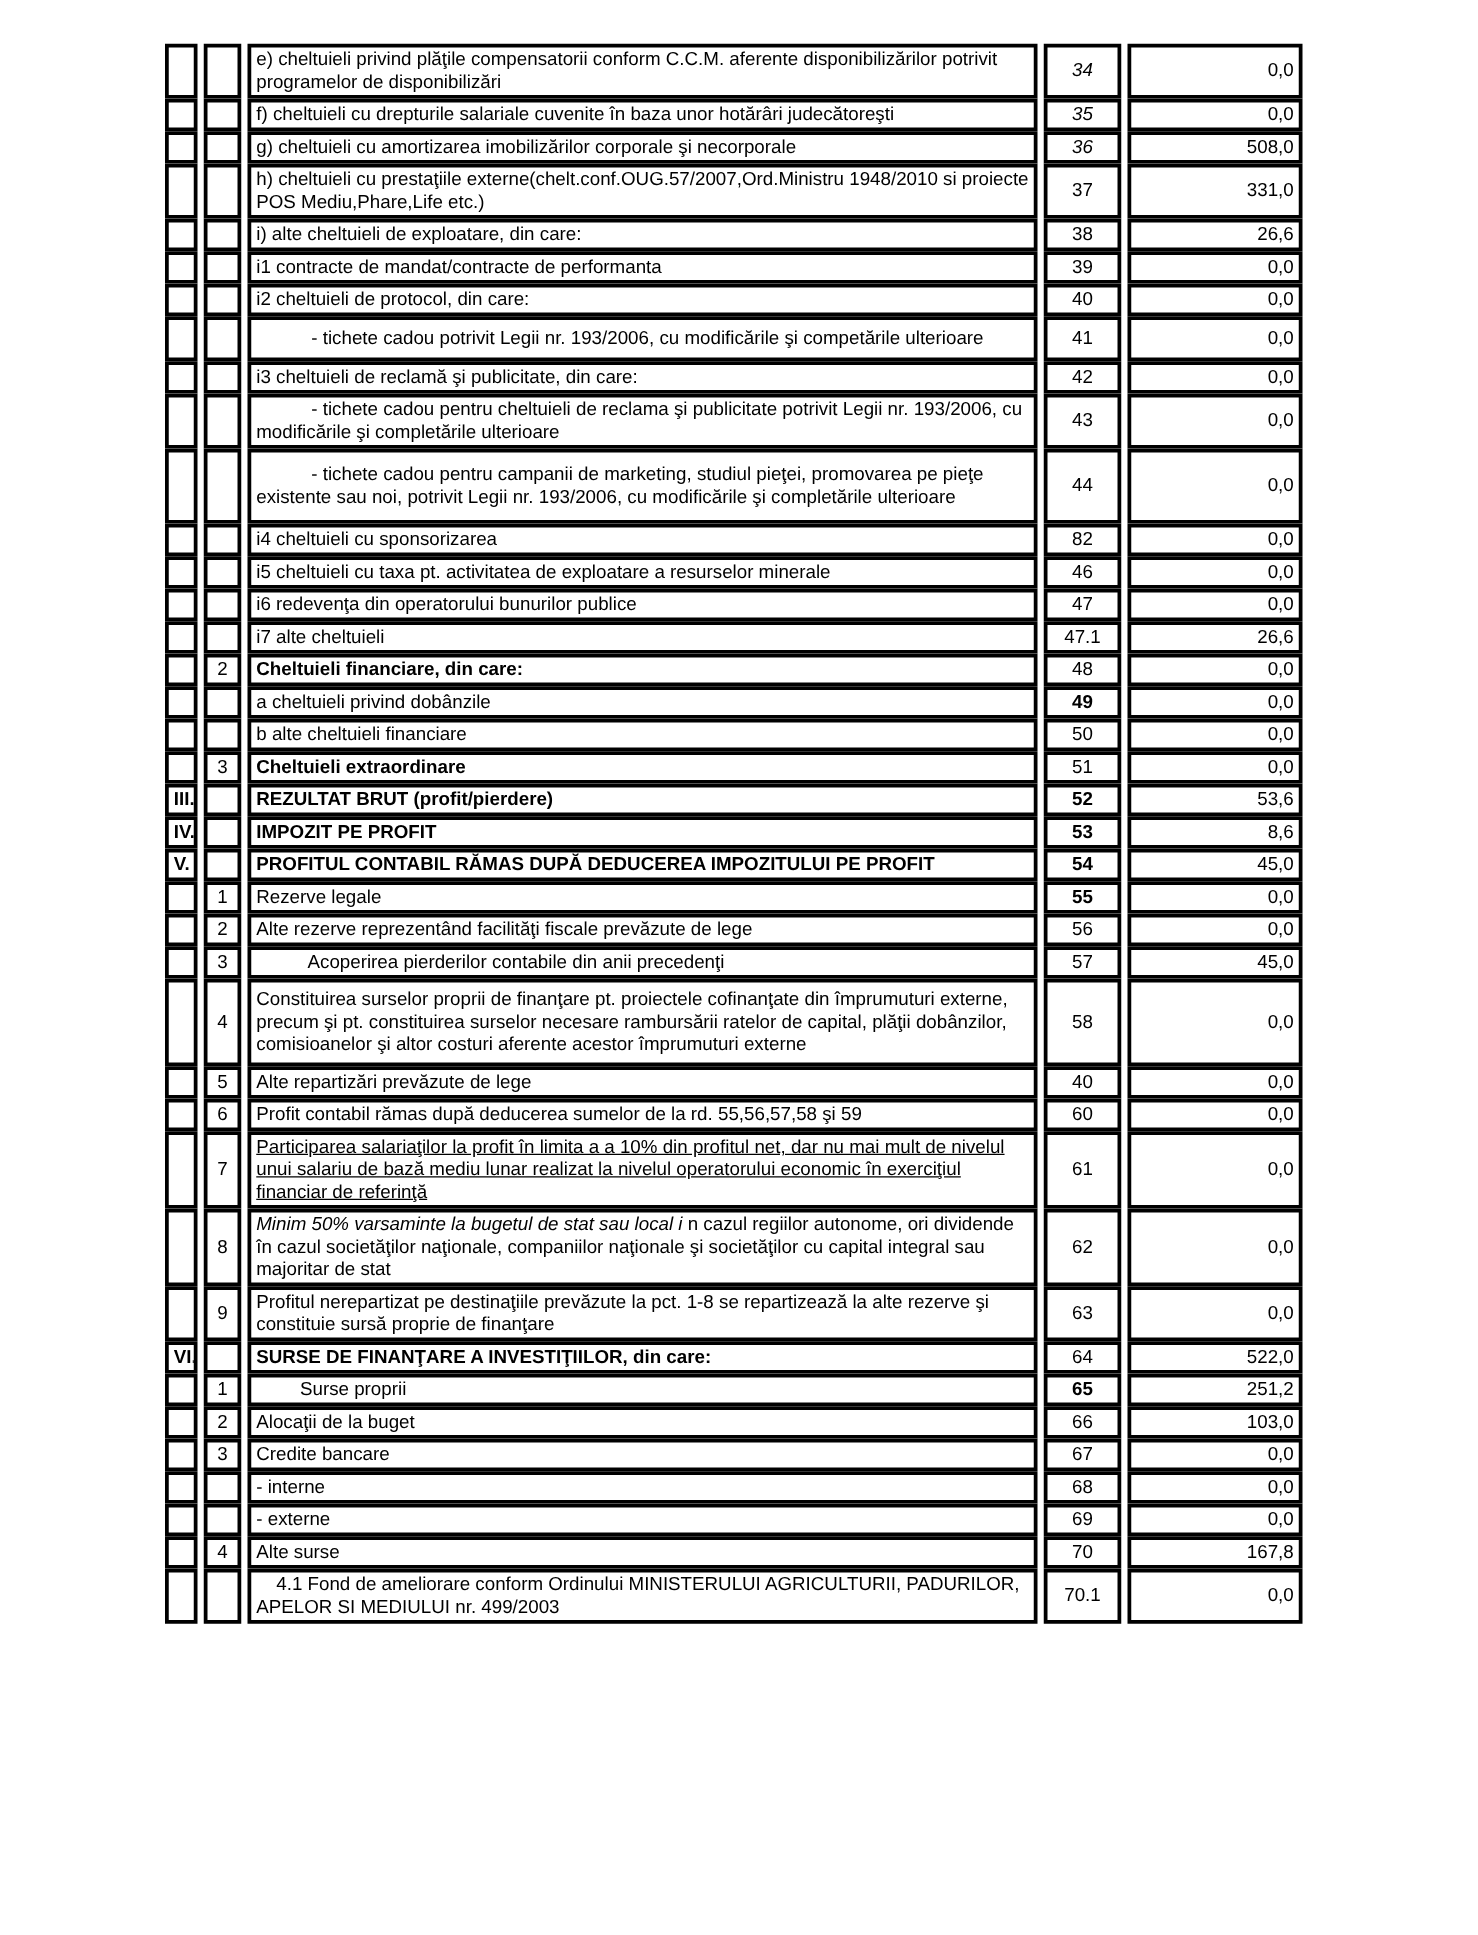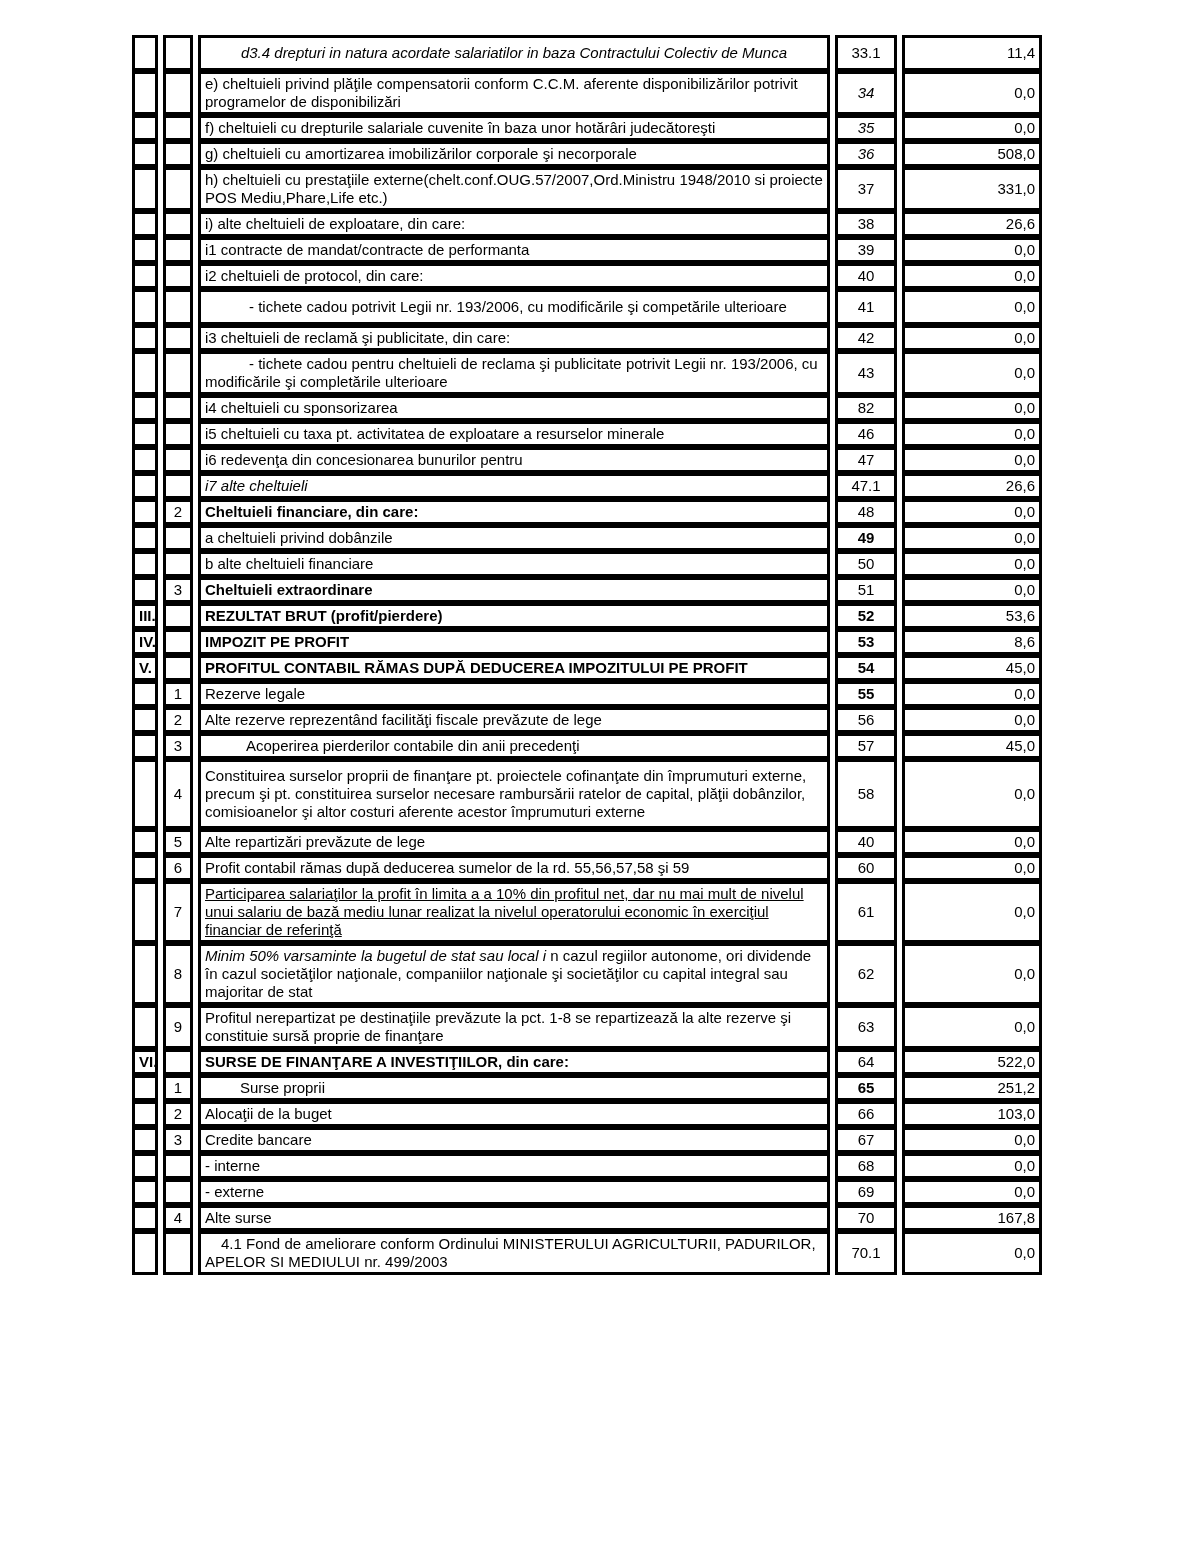--- a/index.html
+++ b/index.html
@@ -58,27 +58,20 @@
       <col class="c-roman">
       <col class="c-idx">
       <col class="c-desc">
       <col class="c-num">
       <col class="c-val">
     </colgroup>
     <tbody>
         <tr>
           <td class="roman"></td>
           <td class="idx"></td>
-          <td class="desc it ctr vtop" style="height: 36px;">d3.4 drepturi in natura acordate salariatilor in baza Contractului Colectiv de Munca</td>
-          <td class="num">33.1</td>
-          <td class="val">11,4</td>
-        </tr>
-        <tr>
-          <td class="roman"></td>
-          <td class="idx"></td>
           <td class="desc" style="height: 34px;">e) cheltuieli privind plăţile compensatorii conform C.C.M. aferente disponibilizărilor potrivit programelor de disponibilizări</td>
           <td class="num it">34</td>
           <td class="val">0,0</td>
         </tr>
         <tr>
           <td class="roman"></td>
           <td class="idx"></td>
           <td class="desc" style="height: 15px;">f) cheltuieli cu drepturile salariale cuvenite în baza unor hotărâri judecătoreşti</td>
           <td class="num it">35</td>
           <td class="val">0,0</td>
@@ -135,42 +128,49 @@
         <tr>
           <td class="roman"></td>
           <td class="idx"></td>
           <td class="desc ind2" style="height: 38px;">- tichete cadou pentru cheltuieli de reclama şi publicitate potrivit Legii nr. 193/2006, cu modificările şi completările ulterioare</td>
           <td class="num">43</td>
           <td class="val">0,0</td>
         </tr>
         <tr>
           <td class="roman"></td>
           <td class="idx"></td>
+          <td class="desc vtop ind2" style="height: 60px;">- tichete cadou pentru campanii de marketing, studiul pieţei, promovarea pe pieţe existente sau noi, potrivit Legii nr. 193/2006, cu modificările şi completările ulterioare</td>
+          <td class="num">44</td>
+          <td class="val">0,0</td>
+        </tr>
+        <tr>
+          <td class="roman"></td>
+          <td class="idx"></td>
           <td class="desc ind1" style="height: 15px;">i4 cheltuieli cu sponsorizarea</td>
           <td class="num">82</td>
           <td class="val">0,0</td>
         </tr>
         <tr>
           <td class="roman"></td>
           <td class="idx"></td>
           <td class="desc ind1" style="height: 15px;">i5 cheltuieli cu taxa pt. activitatea de exploatare a resurselor minerale</td>
           <td class="num">46</td>
           <td class="val">0,0</td>
         </tr>
         <tr>
           <td class="roman"></td>
           <td class="idx"></td>
-          <td class="desc ind1" style="height: 15px;">i6 redevenţa din concesionarea bunurilor pentru</td>
+          <td class="desc ind1" style="height: 15px;">i6 redevenţa din operatorului bunurilor publice</td>
           <td class="num">47</td>
           <td class="val">0,0</td>
         </tr>
         <tr>
           <td class="roman"></td>
           <td class="idx"></td>
-          <td class="desc ind1" style="height: 17px; font-style: italic;">i7 alte cheltuieli</td>
+          <td class="desc ind1" style="height: 17px;">i7 alte cheltuieli</td>
           <td class="num">47.1</td>
           <td class="val">26,6</td>
         </tr>
         <tr>
           <td class="roman"></td>
           <td class="idx">2</td>
           <td class="desc b" style="height: 15px;">Cheltuieli financiare, din care:</td>
           <td class="num">48</td>
           <td class="val">0,0</td>
         </tr>

